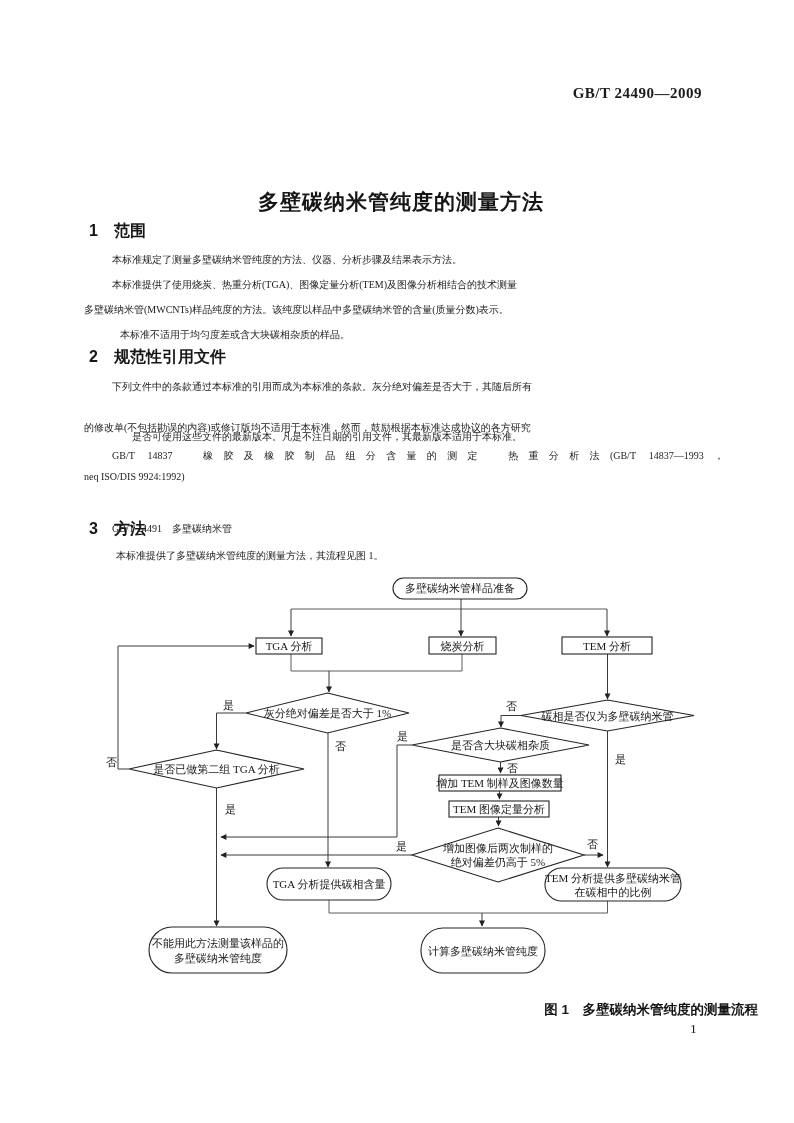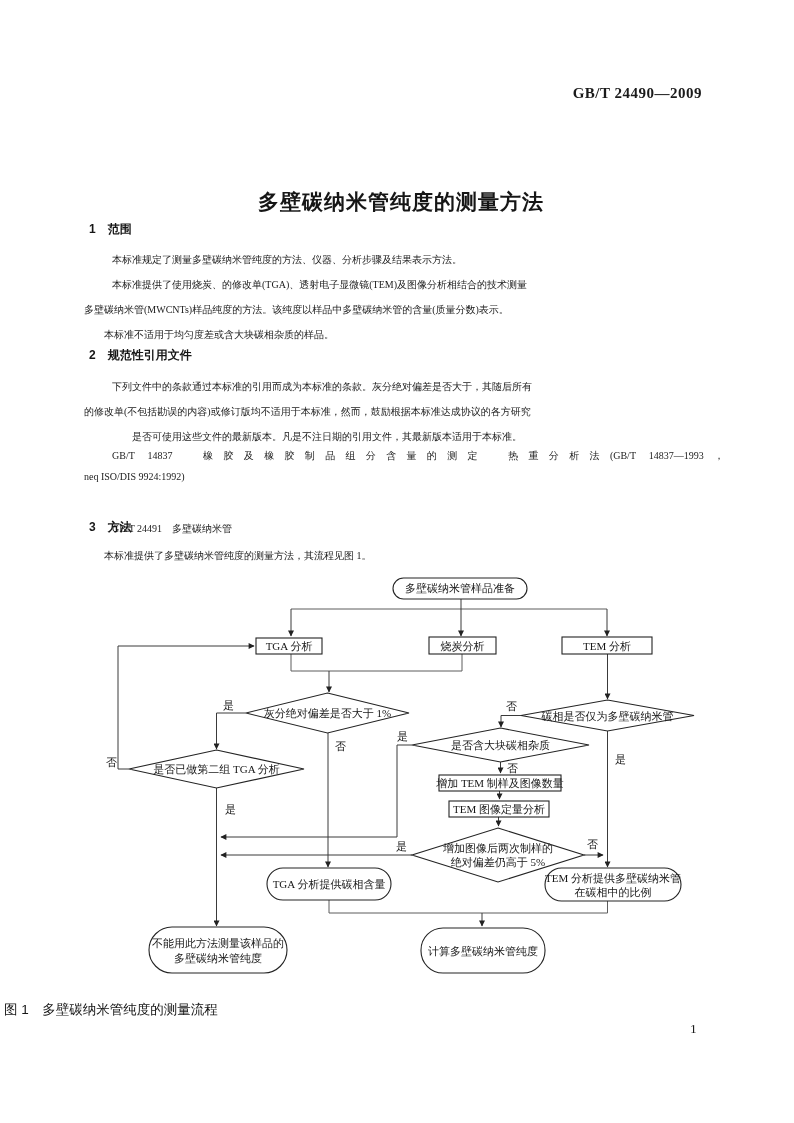--- a/index.html
+++ b/index.html
@@ -18,28 +18,28 @@
     font-weight:bold;font-size:15px;letter-spacing:.5px;
   }
   .doc-title{
     left:0;width:794px;text-align:center;
     font-family:"Liberation Sans", sans-serif;
     font-weight:bold;font-size:21px;letter-spacing:1px;
     color:#161616;
   }
   .sec-h{
     font-family:"Liberation Sans", sans-serif;
-    font-weight:bold;font-size:12px;color:#161616;
+    font-weight:bold;font-size:16px;color:#161616;
   }
   .bl{font-size:10px;line-height:16px;}
   .justify-line{width:612px;text-align:justify;text-align-last:justify;white-space:normal;}
   .fig-cap{
-    left:0;width:754px;text-align:left;
+    left:0;width:754px;text-align:right;
     font-family:"Liberation Sans", sans-serif;
-    font-weight:normal;font-size:13.5px;color:#161616;
+    font-weight:bold;font-size:13.5px;color:#161616;
   }
   .pagenum{font-size:13.5px;}
   svg text{
     font-family:"Liberation Serif", serif;
     font-size:11px;fill:#171717;
   }
   svg .shape{fill:#ffffff;stroke:#242424;stroke-width:1.1;}
   svg .edge{fill:none;stroke:#5d5d5d;stroke-width:1;}
   svg .edge-dark{fill:none;stroke:#3a3a3a;stroke-width:1;}
 </style>
@@ -47,34 +47,34 @@
 <body>
 
 <div class="page">
 
   <div class="abs hdr" style="top:85px;right:88px;">GB/T 24490—2009</div>
 
   <div class="abs doc-title" style="top:150px;margin-top:38px;">多壁碳纳米管纯度的测量方法</div>
 
   <div class="abs sec-h" style="top:221px;left:85px;">1　范围</div>
   <div class="abs bl" style="top:252px;left:108px;">本标准规定了测量多壁碳纳米管纯度的方法、仪器、分析步骤及结果表示方法。</div>
-  <div class="abs bl" style="top:277px;left:108px;">本标准提供了使用烧炭、的修改单(TGA)、透射电子显微镜(TEM)及图像分析相结合的技术测量</div>
+  <div class="abs bl" style="top:277px;left:108px;">本标准提供了使用烧炭、热重分析(TGA)、图像定量分析(TEM)及图像分析相结合的技术测量</div>
   <div class="abs bl" style="top:302px;left:80px;">多壁碳纳米管(MWCNTs)样品纯度的方法。该纯度以样品中多壁碳纳米管的含量(质量分数)表示。</div>
-  <div class="abs bl" style="top:327px;left:100px;">本标准不适用于均匀度差或含大块碳相杂质的样品。</div>
+  <div class="abs bl" style="top:327px;left:116px;">本标准不适用于均匀度差或含大块碳相杂质的样品。</div>
 
   <div class="abs sec-h" style="top:347px;left:85px;">2　规范性引用文件</div>
   <div class="abs bl" style="top:379px;left:108px;">下列文件中的条款通过本标准的引用而成为本标准的条款。灰分绝对偏差是否大于，其随后所有</div>
-  <div class="abs bl" style="top:404px;left:80px;">的修改单(不包括勘误的内容)或修订版均不适用于本标准，然而，鼓励根据本标准达成协议的各方研究</div>
+  <div class="abs bl" style="top:420px;left:80px;">的修改单(不包括勘误的内容)或修订版均不适用于本标准，然而，鼓励根据本标准达成协议的各方研究</div>
   <div class="abs bl" style="top:429px;left:80px;margin-left:48px;">是否可使用这些文件的最新版本。凡是不注日期的引用文件，其最新版本适用于本标准。</div>
   <div class="abs bl justify-line" style="top:448px;left:108px;">GB/T 14837　橡胶及橡胶制品组分含量的测定　热重分析法(GB/T 14837—1993，</div>
   <div class="abs bl" style="top:469px;left:80px;">neq ISO/DIS 9924:1992)</div>
   <div class="abs bl" style="top:488px;left:108px;margin-top:33px;">GB/T 24491　多壁碳纳米管</div>
 
   <div class="abs sec-h" style="top:519px;left:85px;text-align:right;">3　方法</div>
-  <div class="abs bl" style="top:548px;left:100px;">本标准提供了多壁碳纳米管纯度的测量方法，其流程见图 1。</div>
+  <div class="abs bl" style="top:548px;left:112px;">本标准提供了多壁碳纳米管纯度的测量方法，其流程见图 1。</div>
 
   <svg class="abs" style="top:570px;left:0;" width="794" height="425" viewBox="0 0 794 425">
     <defs>
       <marker id="arr" viewBox="0 0 10 10" refX="9" refY="5" markerWidth="7" markerHeight="6" orient="auto-start-reverse">
         <path d="M0,0 L10,5 L0,10 z" fill="#222222"></path>
       </marker>
     </defs>
 
     <polyline class="edge" points="287,39 603,39"></polyline>
     <polyline class="edge-dark" points="457,29 457,66" marker-end="url(#arr)"></polyline>

